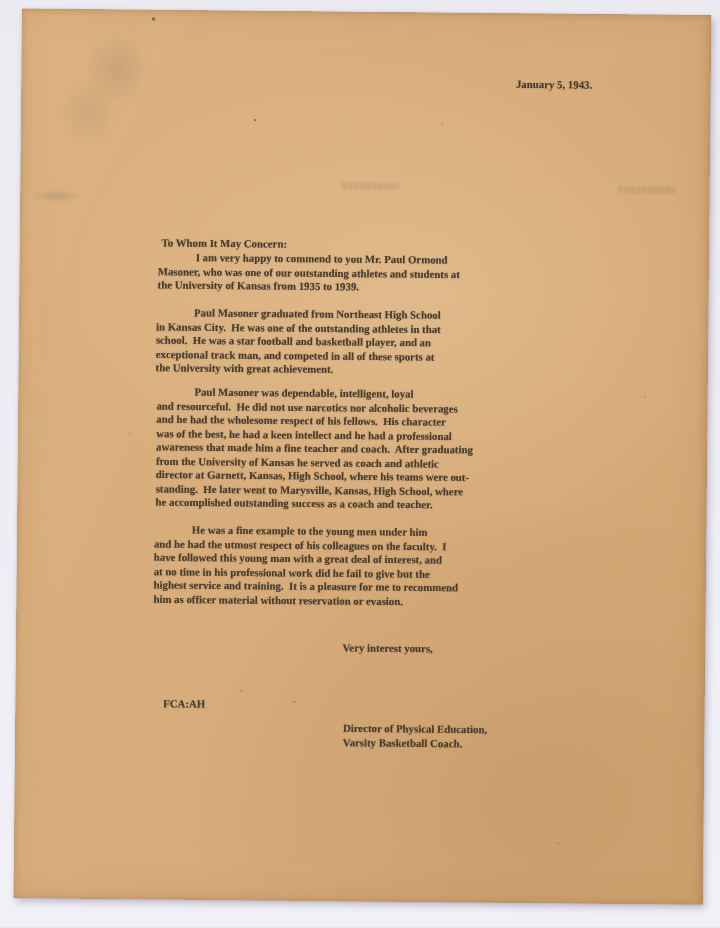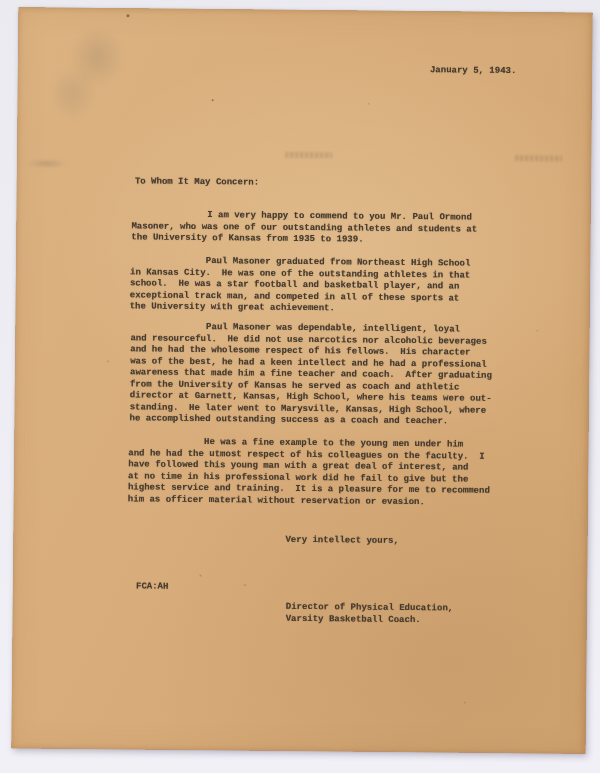--- a/index.html
+++ b/index.html
@@ -8,20 +8,21 @@
     width: 600px;
     height: 773px;
     overflow: hidden;
     font-family: "Liberation Mono", "DejaVu Sans Mono", monospace;
   }
   .scan {
     position: relative;
     width: 600px;
     height: 773px;
     background: linear-gradient(180deg, var(--color-scan-bg, #ebeaf1) 0%, #f1f0f6 100%);
+    font-family: Liberation Serif, serif;
   }
   .paper {
     position: absolute;
     left: 15px;
     top: 10px;
     width: 574px;
     height: 741px;
     background:
       radial-gradient(ellipse 420px 300px at 58% 32%, rgba(255, 236, 200, 0.22), rgba(255,236,200,0) 70%),
       radial-gradient(ellipse 500px 420px at 75% 88%, rgba(120, 78, 35, 0.10), rgba(120,78,35,0) 60%),
@@ -41,21 +42,21 @@
     position: absolute;
     font-size: 9px;
     line-height: 11.5px;
     font-weight: 700;
     letter-spacing: 0px;
     color: var(--color-ink, #463b2f);
     text-shadow: 0 0 1px rgba(72, 60, 46, 0.55);
     white-space: pre;
   }
   .date       { left: 412px; top: 54px; }
-  .salutation { left: 118px; top: 168px; text-align: center; }
+  .salutation { left: 118px; top: 189px; text-align: center; }
   .para-1     { left: 115px; top: 201px; }
   .para-2     { left: 114px; top: 247px; }
   .para-3     { left: 115px; top: 313px; }
   .para-4     { left: 114px; top: 428px; }
   .closing    { left: 272px; top: 525px; }
   .signature  { left: 273px; top: 592px; }
   .initials   { left: 123px; top: 573px; }
 
   
   .stain { position: absolute; pointer-events: none; }
@@ -129,21 +130,21 @@
 director at Garnett, Kansas, High School, where his teams were out-
 standing.  He later went to Marysville, Kansas, High School, where
 he accomplished outstanding success as a coach and teacher.</div>
     <div class="typed para-4">              He was a fine example to the young men under him
 and he had the utmost respect of his colleagues on the faculty.  I
 have followed this young man with a great deal of interest, and
 at no time in his professional work did he fail to give but the
 highest service and training.  It is a pleasure for me to recommend
 him as officer material without reservation or evasion.</div>
 
-    <div class="typed closing">Very intellect yours,</div>
+    <div class="typed closing">Very interest yours,</div>
 
     <div class="typed signature">Director of Physical Education,
 Varsity Basketball Coach.</div>
 
     <div class="typed initials">FCA:AH</div>
 
   </div>
 </div>
 
 </body></html>

